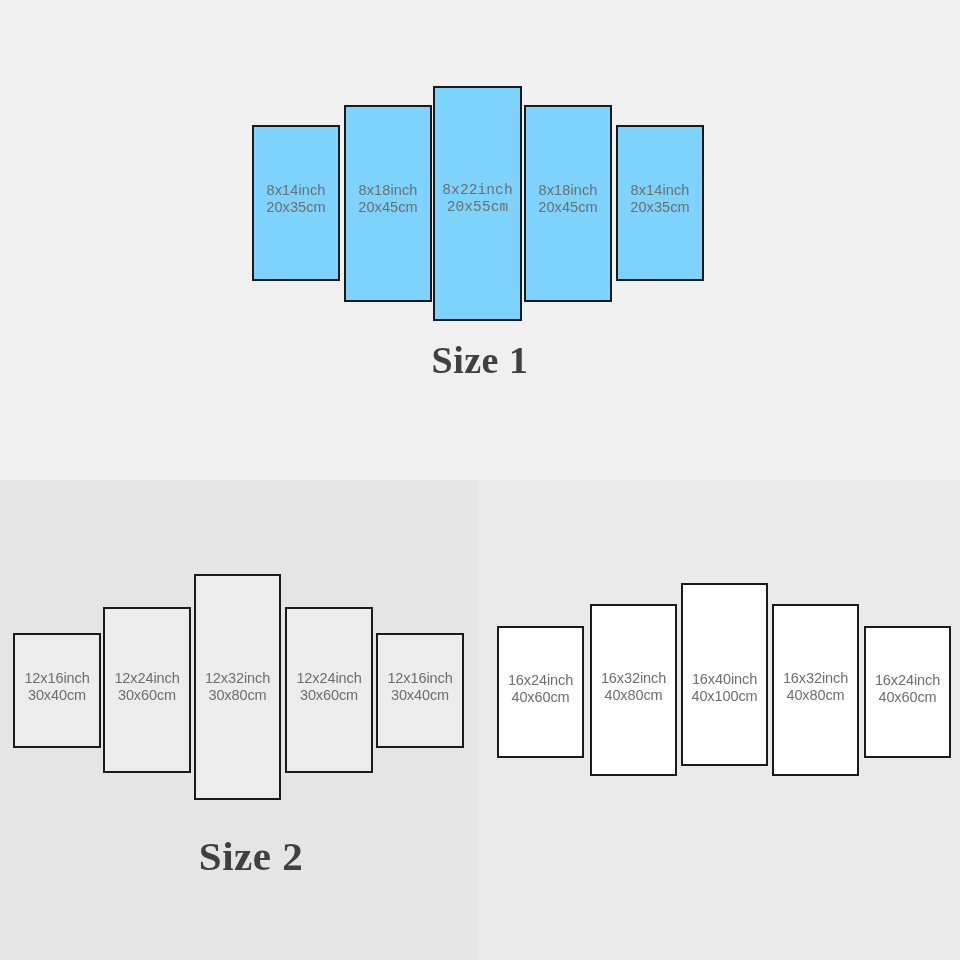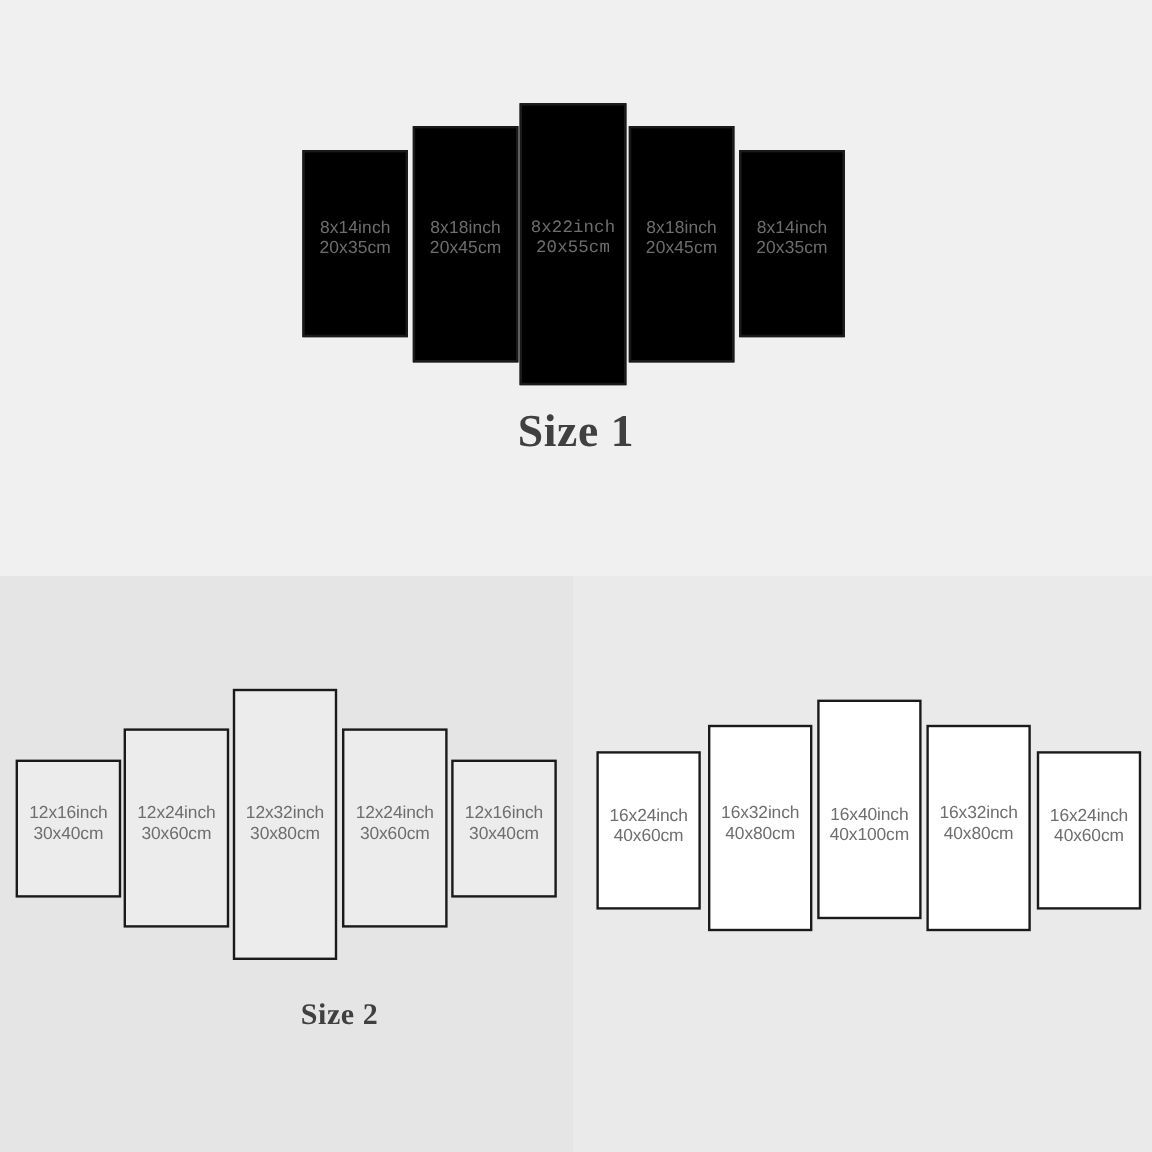--- a/index.html
+++ b/index.html
@@ -29,39 +29,38 @@
   }
   .section-1 {
     left: 0; top: 0;
     width: 960px; height: 480px;
     background: #f0f0f0;
   }
   .section-2 {
     left: 0; top: 480px;
     width: 478px; height: 480px;
     background: #e5e5e5;
-    padding-left: 44px;
   }
   .section-3 {
     left: 478px; top: 480px;
     width: 482px; height: 480px;
     background: #eaeaea;
   }
 
   
   .panel-group {
     position: absolute;
     left: 0; top: 0;
     width: 100%; height: 100%;
   }
 
   .panel {
     position: absolute;
     border: 2px solid #1a1a1a;
-    background: #000000;
+    background: #7dd3fc;
   }
   .section-2 .panel { background: #ececec; }
   .section-3 .panel { background: #ffffff; }
 
   .panel-label {
     position: absolute;
     left: 50%;
     transform: translateX(-50%);
     white-space: nowrap;
     text-align: center;
@@ -86,21 +85,22 @@
     font-weight: 700;
     color: #404040;
     letter-spacing: 0.5px;
   }
   .section-1 .section-title {
     top: 338px;
     font-size: 38px;
   }
   .section-2 .section-title {
     top: 832px;
-    font-size: 25px;
+    font-size: 41px;
+    margin-left: 12px;
   }
   .section-3 .section-title {
     top: 832px;
     font-size: 34px;
   }
   .section-2 .section-title,
   .section-3 .section-title {
     position: absolute;
     top: 352px;
   }

